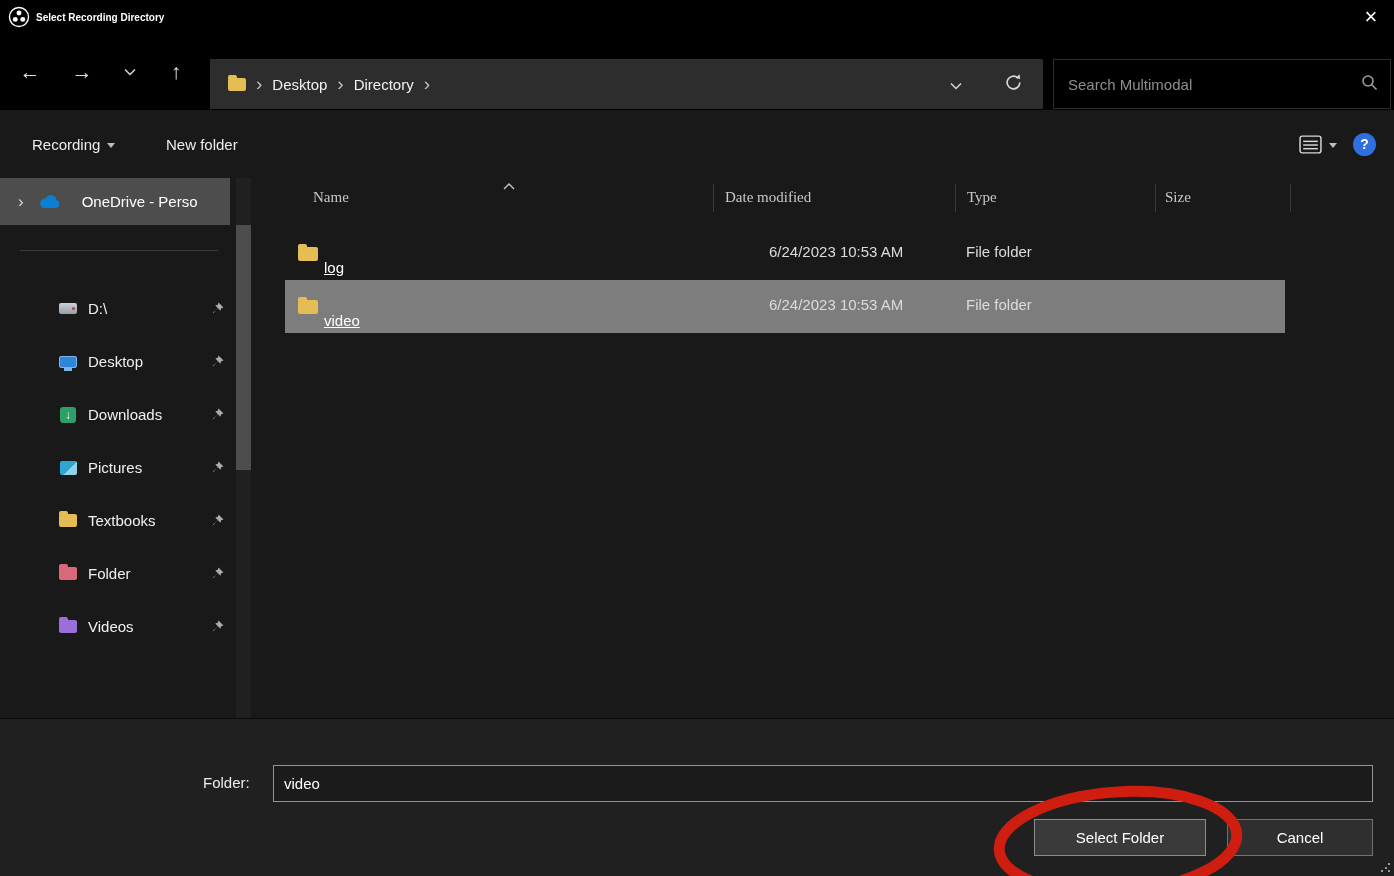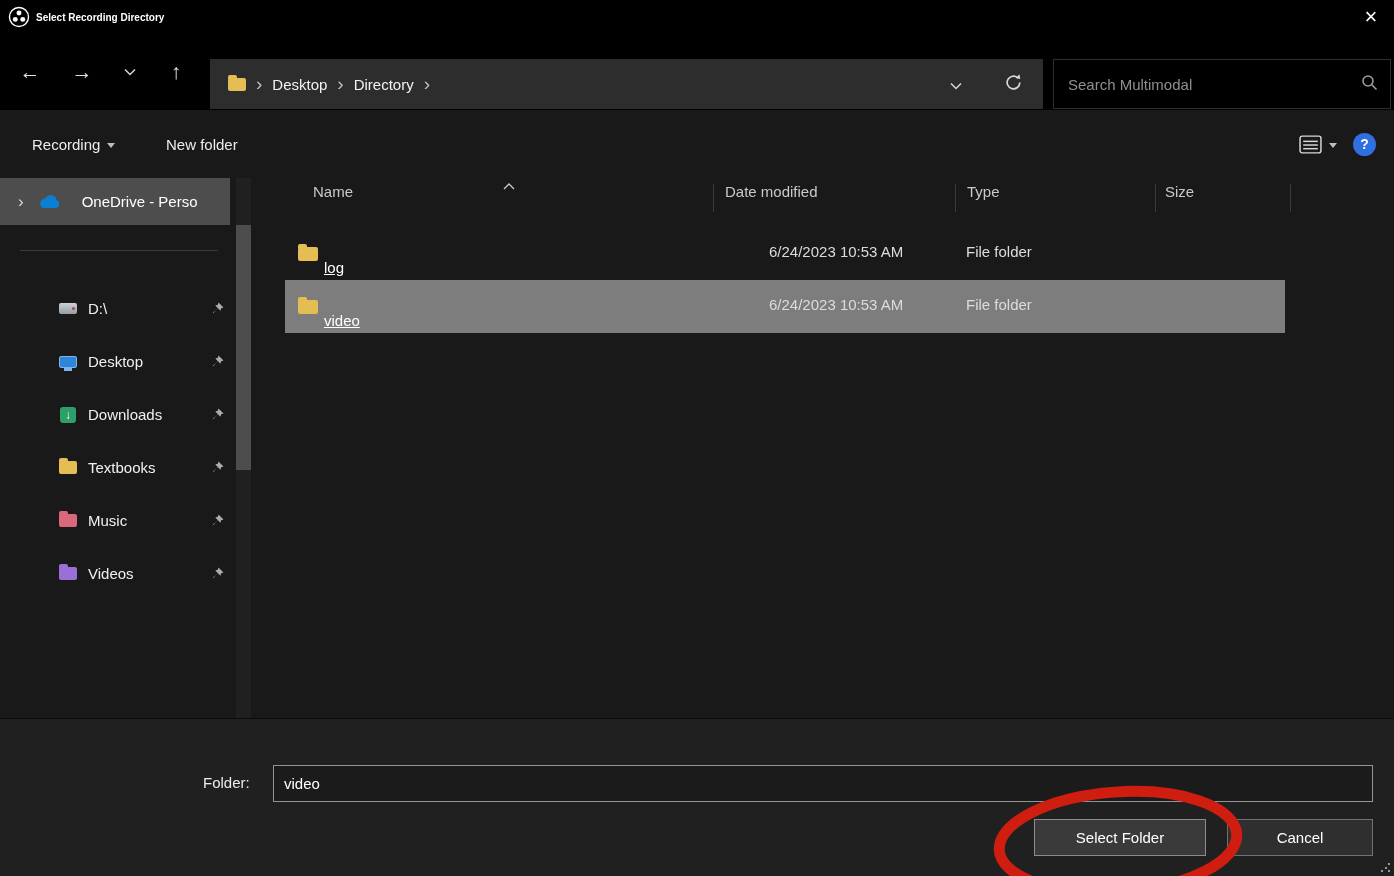--- a/index.html
+++ b/index.html
@@ -66,21 +66,21 @@
   .folder.music { background:#d8687a; }
   .folder.videos { background:#9a6fd8; }
 
   
   .sb-scroll { position:absolute; left:236px; top:0; width:15px; height:100%; background:#202020; }
   .sb-thumb { position:absolute; left:0; top:47px; width:15px; height:245px; background:#4d4d4d; cursor:pointer; }
 
   
   .filelist { position:absolute; left:260px; top:0; width:1134px; height:100%; }
   .list-header { position:absolute; top:0; left:0; width:100%; height:42px; color:#c9c9c9; }
-  .col-label { position:absolute; top:5px; cursor:pointer; }
+  .col-label { position:absolute; top:11px; cursor:pointer;font-family:Liberation Serif, serif; }
   .col-name { left:53px; } .col-date { left:465px; } .col-type { left:707px;text-align:center; } .col-size { left:905px; }
   .col-sep { position:absolute; top:6px; width:1px; height:28px; background:#3a3a3a; }
   .sep1 { left:453px; } .sep2 { left:695px; } .sep3 { left:895px; } .sep4 { left:1030px; }
   .sort-ind { position:absolute; left:243px; top:-2px; }
 
   .row { position:absolute; left:25px; width:1000px; height:53px; cursor:pointer; }
   .row.selected { background:#7d7d7d; }
   .row .cell-icon { position:absolute; left:13px; top:20px; }
   .row .cell-name { position:absolute; left:39px; top:32px; color:#fff;text-decoration:underline; }
   .row .cell-date { position:absolute; left:440px; top:16px; color:#dcdcdc;margin-left:44px; }
@@ -226,34 +226,45 @@
             </span>
           <span class="label">Downloads</span>
           <span class="pin">
               <svg width="13" height="13" viewBox="0 0 16 16">
                 <path fill="#a8adb3" d="M9.2.6l6.2 6.2-2.9.8-.9 3.1-3.3-3.3-5.5 6.3-.5-.5 6.3-5.5L5.3 4.4l3.1-.9z"></path>
               </svg>
             </span>
         </div>
         <div class="sb-item">
           <span class="ic">
+              <span class="ic-pictures"></span>
+            </span>
+          <span class="label">Pictures</span>
+          <span class="pin">
+              <svg width="13" height="13" viewBox="0 0 16 16">
+                <path fill="#a8adb3" d="M9.2.6l6.2 6.2-2.9.8-.9 3.1-3.3-3.3-5.5 6.3-.5-.5 6.3-5.5L5.3 4.4l3.1-.9z"></path>
+              </svg>
+            </span>
+        </div>
+        <div class="sb-item">
+          <span class="ic">
               <span class="folder small"></span>
             </span>
           <span class="label">Textbooks</span>
           <span class="pin">
               <svg width="13" height="13" viewBox="0 0 16 16">
                 <path fill="#a8adb3" d="M9.2.6l6.2 6.2-2.9.8-.9 3.1-3.3-3.3-5.5 6.3-.5-.5 6.3-5.5L5.3 4.4l3.1-.9z"></path>
               </svg>
             </span>
         </div>
         <div class="sb-item">
           <span class="ic">
               <span class="folder small music"></span>
             </span>
-          <span class="label">Music</span>
+          <span class="label">Folder</span>
           <span class="pin">
               <svg width="13" height="13" viewBox="0 0 16 16">
                 <path fill="#a8adb3" d="M9.2.6l6.2 6.2-2.9.8-.9 3.1-3.3-3.3-5.5 6.3-.5-.5 6.3-5.5L5.3 4.4l3.1-.9z"></path>
               </svg>
             </span>
         </div>
         <div class="sb-item">
           <span class="ic">
               <span class="folder small videos"></span>
             </span>

